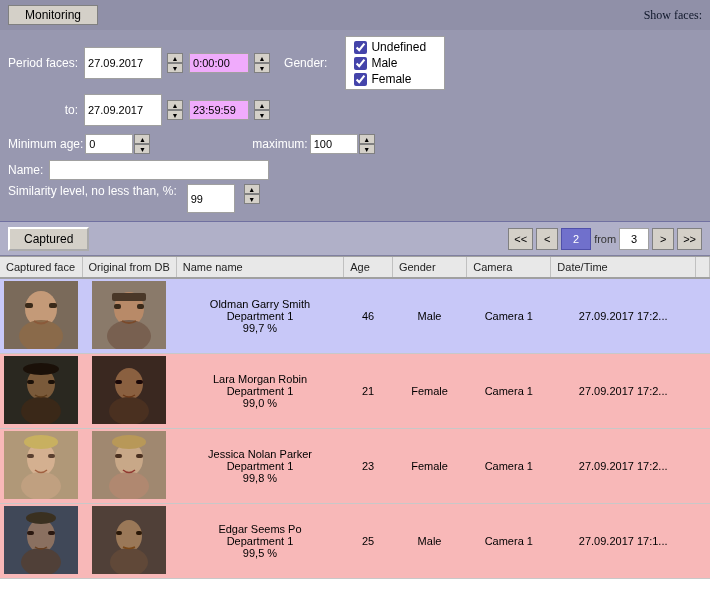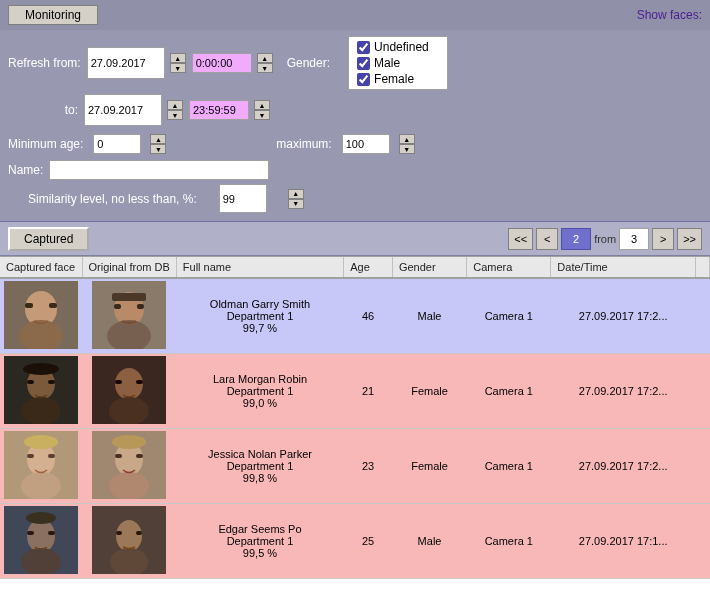--- a/index.html
+++ b/index.html
@@ -21,22 +21,23 @@
       height: 30px;
       gap: 21px;
     }
     .top-bar-title {
       background: #d4d0c8;
       border: 1px solid #808080;
       padding: 2px 16px;
       font-size: 12px;
     }
     .show-faces-label {
-      color: #4c1d95;
-      font-size: 12px;
+      color: #0f172a;
+      font-size: 12px;
+      font-family: Liberation Serif, serif;
     }
 
     .filter-panel {
       background: #9898b0;
       padding: 6px 8px;
       border-bottom: 1px solid #7070a0;
     }
 
     .filter-row {
       display: flex;
@@ -106,21 +107,21 @@
     }
     .gender-item input[type=checkbox] {
       width: 13px;
       height: 13px;
       accent-color: #4444aa;
     }
 
     .age-row {
       display: flex;
       align-items: center;
-      gap: 10px;
+      gap: 2px;
       padding: 4px 0;
     }
     .age-input {
       background: #fff;
       border: 1px solid #a0a0a0;
       padding: 1px 3px;
       font-size: 11px;
       width: 48px;
       height: 20px;
     }
@@ -135,24 +136,22 @@
       background: #fff;
       border: 1px solid #a0a0a0;
       padding: 1px 3px;
       font-size: 11px;
       width: 220px;
       height: 20px;
     }
 
     .similarity-row {
       display: flex;
-      align-items: center;
-      gap: 22px;
+      gap: 10px;
       padding: 2px 0;
-      margin-left: 20px;
     }
     .similarity-input {
       background: #fff;
       border: 1px solid #a0a0a0;
       padding: 1px 3px;
       font-size: 11px;
       width: 48px;
       height: 29px;
     }
 
@@ -283,21 +282,21 @@
 <body>
 
 <div class="top-bar">
   <div class="top-bar-title">Monitoring</div>
   <div class="show-faces-label">Show faces:</div>
 </div>
 
 <div class="filter-panel">
 
   <div class="filter-row">
-    <span class="filter-label">Refresh from:</span>
+    <span class="filter-label">Period faces:</span>
     <input class="date-input" type="text" value="27.09.2017" style="">
     <div class="spin-btn">
       <button>▲</button>
       <button>▼</button>
     </div>
     <input class="time-input" type="text" value="0:00:00" style="">
     <div class="spin-btn">
       <button>▲</button>
       <button>▼</button>
     </div>
@@ -374,21 +373,21 @@
     <button class="page-btn">&gt;&gt;</button>
   </div>
 </div>
 
 <div class="table-container">
   <table class="data-table">
     <thead>
       <tr>
         <th>Captured face</th>
         <th>Original from DB</th>
-        <th>Full name</th>
+        <th>Name name</th>
         <th>Age</th>
         <th>Gender</th>
         <th>Camera</th>
         <th>Date/Time</th>
         <th style="width:14px; padding:0;"></th>
       </tr>
     </thead>
     <tbody id="table-body">
 
       <tr class="row-blue">

